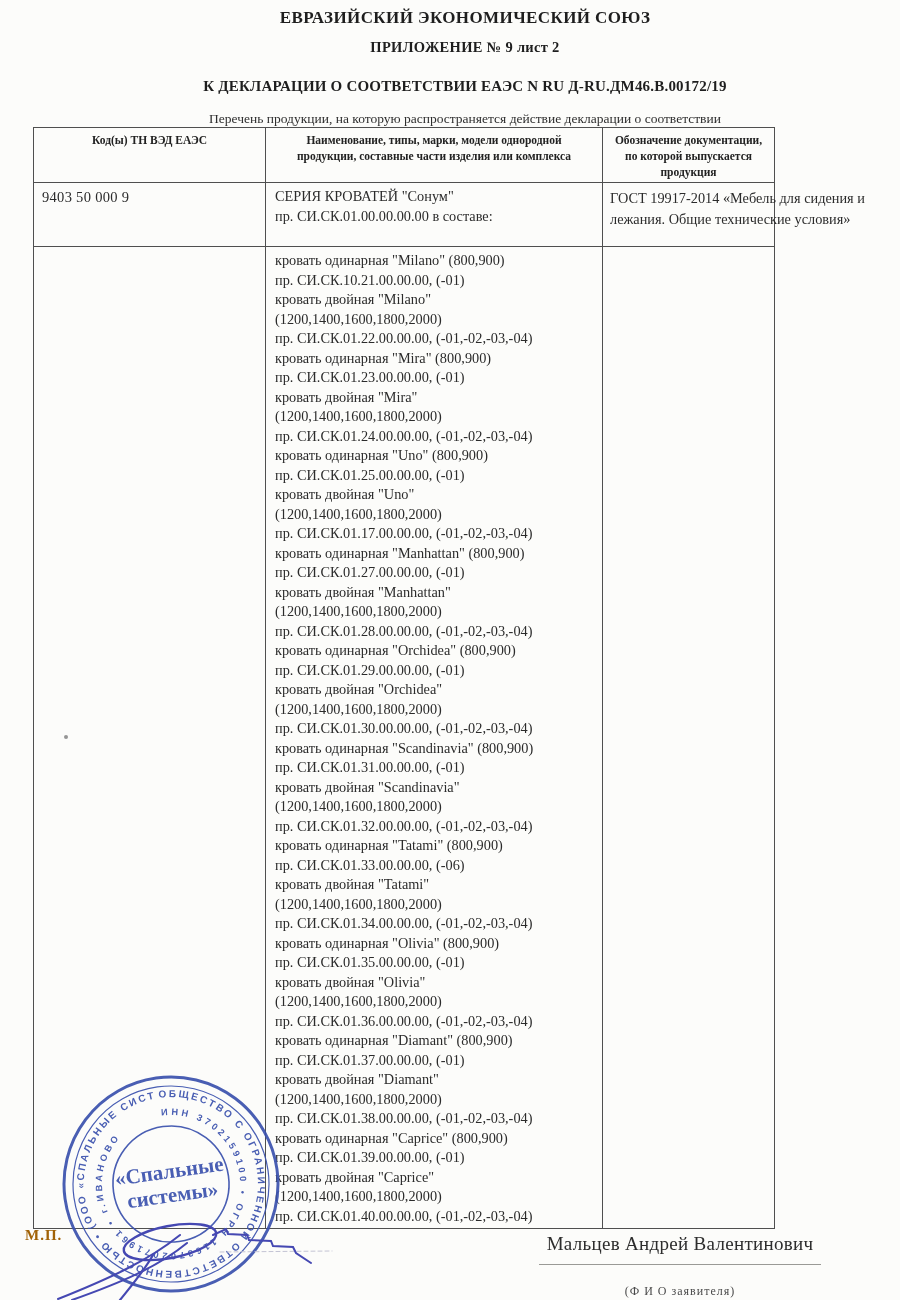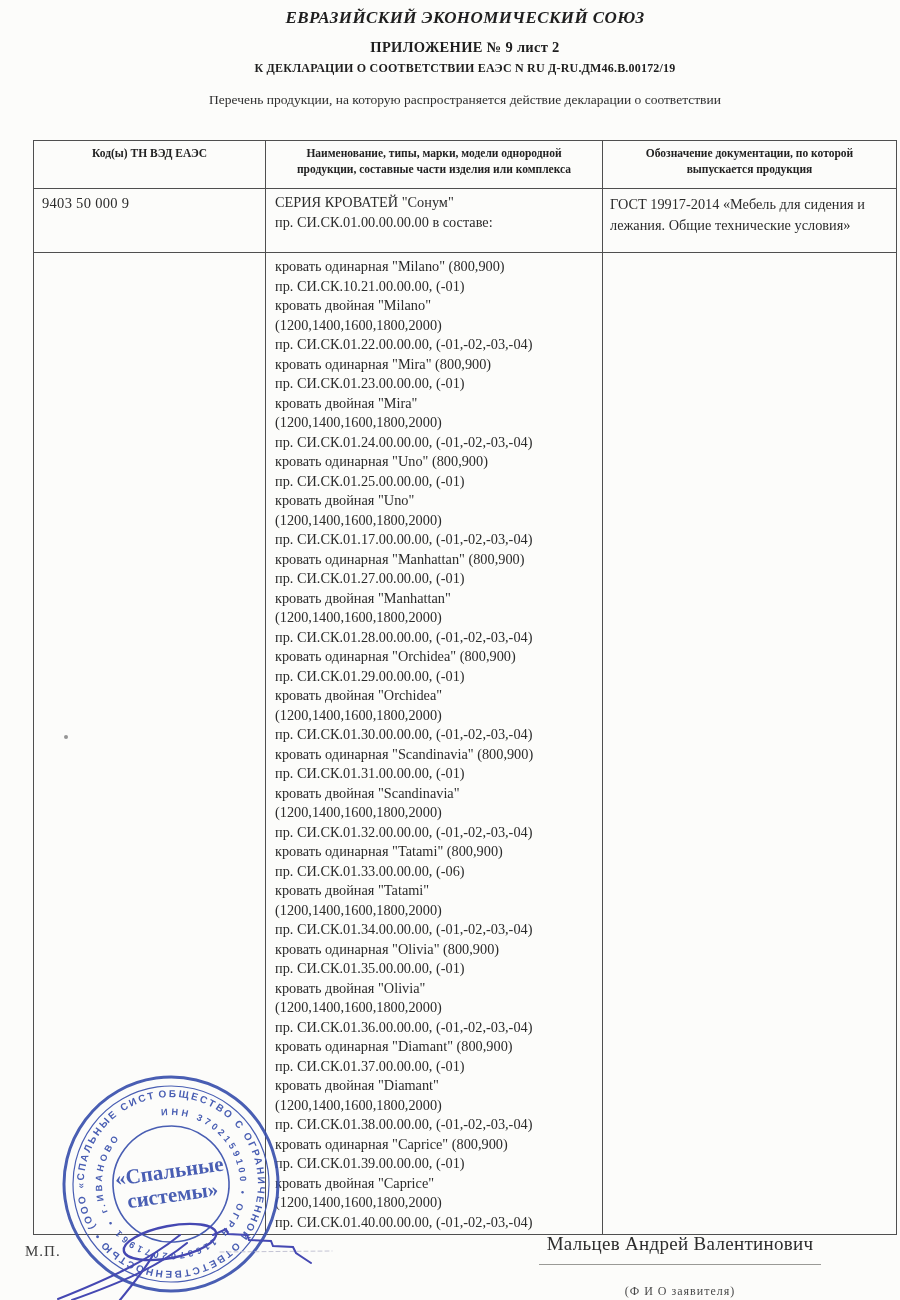--- a/index.html
+++ b/index.html
@@ -5,28 +5,28 @@
   * { margin:0; padding:0; box-sizing:border-box; }
   html,body { width:900px; height:1300px; }
   body {
     position:relative;
     background:#fcfcfa;
     font-family:"Liberation Serif","DejaVu Serif",serif;
     color:#2b2b2b;
     overflow:hidden;
   }
   .doc-header { position:absolute; left:33px; top:0; width:864px; text-align:center; }
-  .title-1 { margin-top:8px;  font-size:17px;   font-weight:bold; letter-spacing:.4px; color:#1e1e1e;font-style:italic; }
+  .title-1 { margin-top:8px;  font-size:17px;   font-weight:bold; letter-spacing:.4px; color:#1e1e1e; }
   .title-2 { margin-top:11px; font-size:14.5px; font-weight:bold; letter-spacing:.3px; color:#1e1e1e; }
-  .title-3 { margin-top:5px;  font-size:12px;   font-weight:bold; letter-spacing:.2px; color:#1e1e1e;text-align:center; }
+  .title-3 { margin-top:22px;  font-size:15px;   font-weight:bold; letter-spacing:.2px; color:#1e1e1e;text-align:center; }
   .caption { margin-top:16px; font-size:13.5px; color:#2e2e2e;text-align:center; }
 
   table.products {
-    position:absolute; left:33px; top:127px; width:864px;
-    border-collapse:collapse; table-layout:fixed;margin-top:13px;
+    position:absolute; left:33px; top:127px; width:742px;
+    border-collapse:collapse; table-layout:fixed;
   }
   table.products th, table.products td {
     border:1.4px solid #4f4f4f; vertical-align:top;
   }
   th {
     font-size:11.5px; font-weight:bold; line-height:1.4;
     padding:4px 10px 2px; text-align:center; color:#222;
     height:48px;
   }
   td { font-size:14.3px; }
@@ -35,21 +35,21 @@
   .cell-products .line { line-height:19.5px; white-space:nowrap; }
   .cell-doc { padding:5px 2px 16px 7px; }
   .cell-doc .line { line-height:21px; white-space:nowrap; }
   tr.row-first  td { height:52px; }
   tr.row-second td { height:978px; }
 
   .speck { position:absolute; left:64px; top:735px; width:4px; height:4px;
            background:#6a6a6a; border-radius:50%; opacity:.7; }
 
   .mp-mark { position:absolute; left:25px; top:1227px; font-size:15px;
-             font-weight:normal; color:#404040; letter-spacing:1px;margin-top:16px; }
+             font-weight:bold; color:#a16207; letter-spacing:1px; }
 
   .stamp { position:absolute; left:55px; top:1068px; width:232px; height:232px;
            transform:rotate(-8deg); opacity:.92; }
   .stamp text { fill:#3a51ad; }
   .stamp .ring-text  { font-family:"Liberation Sans",sans-serif; font-size:10px;
                        font-weight:bold; letter-spacing:2.2px; }
   .stamp .ring-text2 { font-family:"Liberation Sans",sans-serif; font-size:9.2px;
                        font-weight:bold; letter-spacing:3.2px; }
   .stamp .center-text { font-family:"Liberation Serif",serif; font-size:21px;
                         font-weight:bold; }

